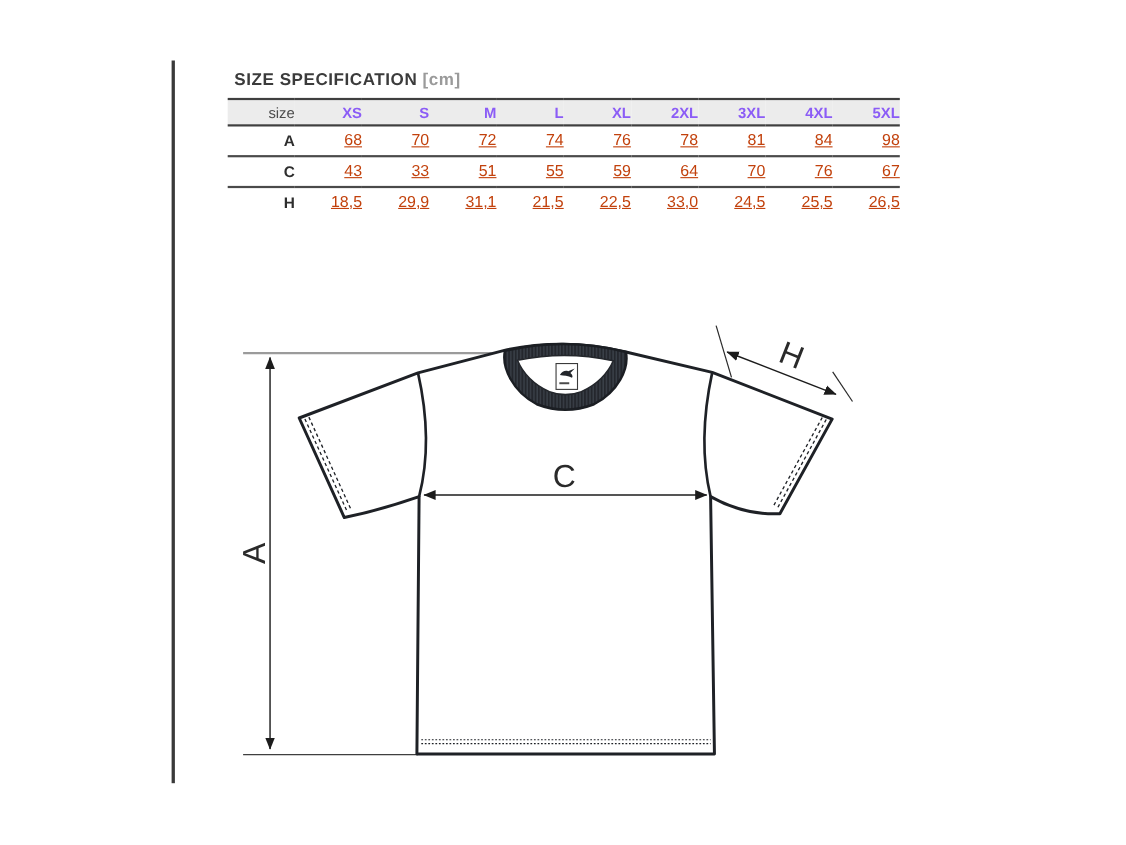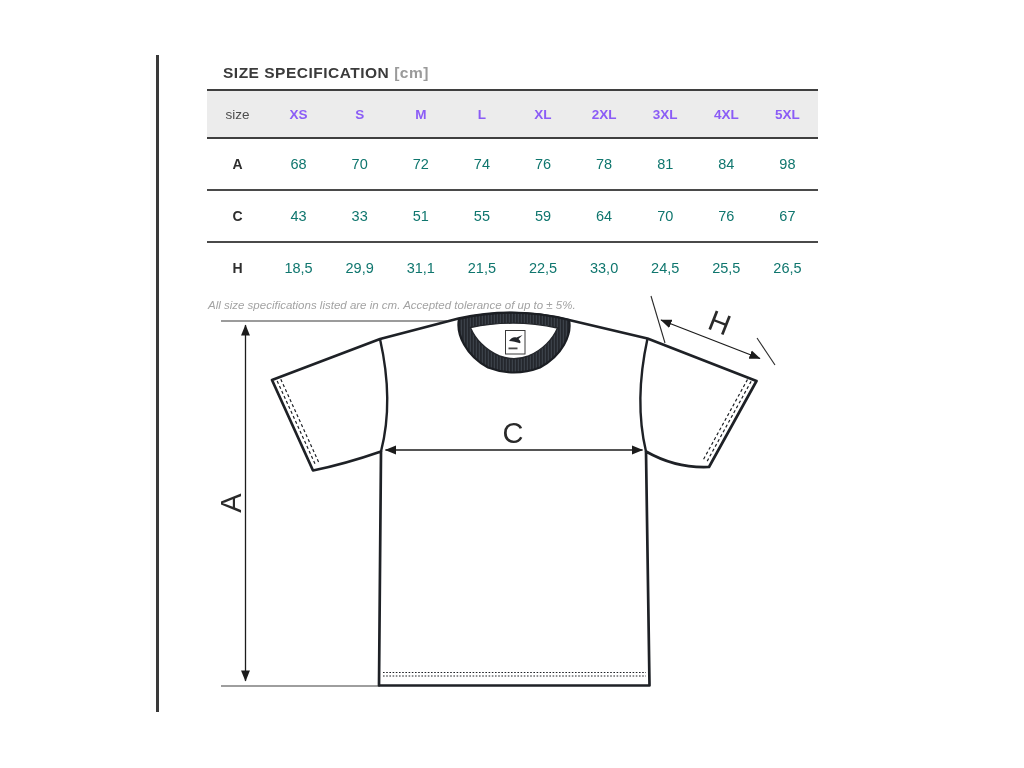--- a/index.html
+++ b/index.html
@@ -5,34 +5,34 @@
   html,body{margin:0;padding:0;background:#ffffff;}
   body{width:1024px;height:768px;overflow:hidden;
        font-family:"Liberation Sans","DejaVu Sans",sans-serif;}
   .page{position:relative;width:1024px;height:768px;background:#fff;}
 
   
   .left-rule{position:absolute;left:156px;top:55px;width:3px;height:657px;background:#3a3a3a;}
 
   
   .spec{position:absolute;left:207px;top:63px;width:611px;}
-  .spec-title{margin:0 0 7px 16px;font-size:15.5px;line-height:19px;font-weight:bold;
+  .spec-title{margin:0 0 7px 6px;font-size:15.5px;line-height:19px;font-weight:bold;
               color:#3b3b3b;letter-spacing:.5px;}
   .spec-title .unit{color:#9a9a9a;font-weight:600;}
   table.sizes{width:100%;border-collapse:collapse;table-layout:fixed;
               border-top:2px solid #3f3f3f;}
   table.sizes col.c-first{width:61px;}
   table.sizes thead tr{background:#ececec;border-bottom:2px solid #3f3f3f;}
-  table.sizes th,table.sizes td{text-align:center;padding:12px;}
+  table.sizes th,table.sizes td{text-align:right;padding:0;}
   table.sizes thead th{height:22px;font-size:13.5px;color:#8b5cf6;font-weight:bold;}
   table.sizes thead th.size-label{font-weight:normal;color:#4d4d4d;}
   table.sizes tbody tr{border-bottom:2px solid #4a4a4a;}
   table.sizes tbody tr:last-child{border-bottom:none;}
   table.sizes tbody th{height:26px;font-size:14px;font-weight:bold;color:#2e2e2e;}
-  table.sizes tbody td{height:26px;font-size:14.5px;color:#0f766e;}
+  table.sizes tbody td{height:26px;font-size:14.5px;color:#c2410c;text-decoration:underline;}
   .spec-note{margin:6px 0 0 1px;font-size:11.5px;font-style:italic;color:#a3a3a3;}
 
   
   svg.diagram{position:absolute;left:0;top:0;width:1024px;height:768px;}
   .dim-label{font-family:"Liberation Sans","DejaVu Sans",sans-serif;
              font-size:29px;fill:#2a2a2a;}
 </style>
 </head>
 <body>
 
@@ -162,15 +162,14 @@
           <td>21,5</td>
           <td>22,5</td>
           <td>33,0</td>
           <td>24,5</td>
           <td>25,5</td>
           <td>26,5</td>
         </tr>
       </tbody>
     </table>
 
-    <p class="spec-note">All size specifications listed are in cm. Accepted tolerance of up to ± 5%.</p>
   </div>
 </div>
 
 </body></html>

